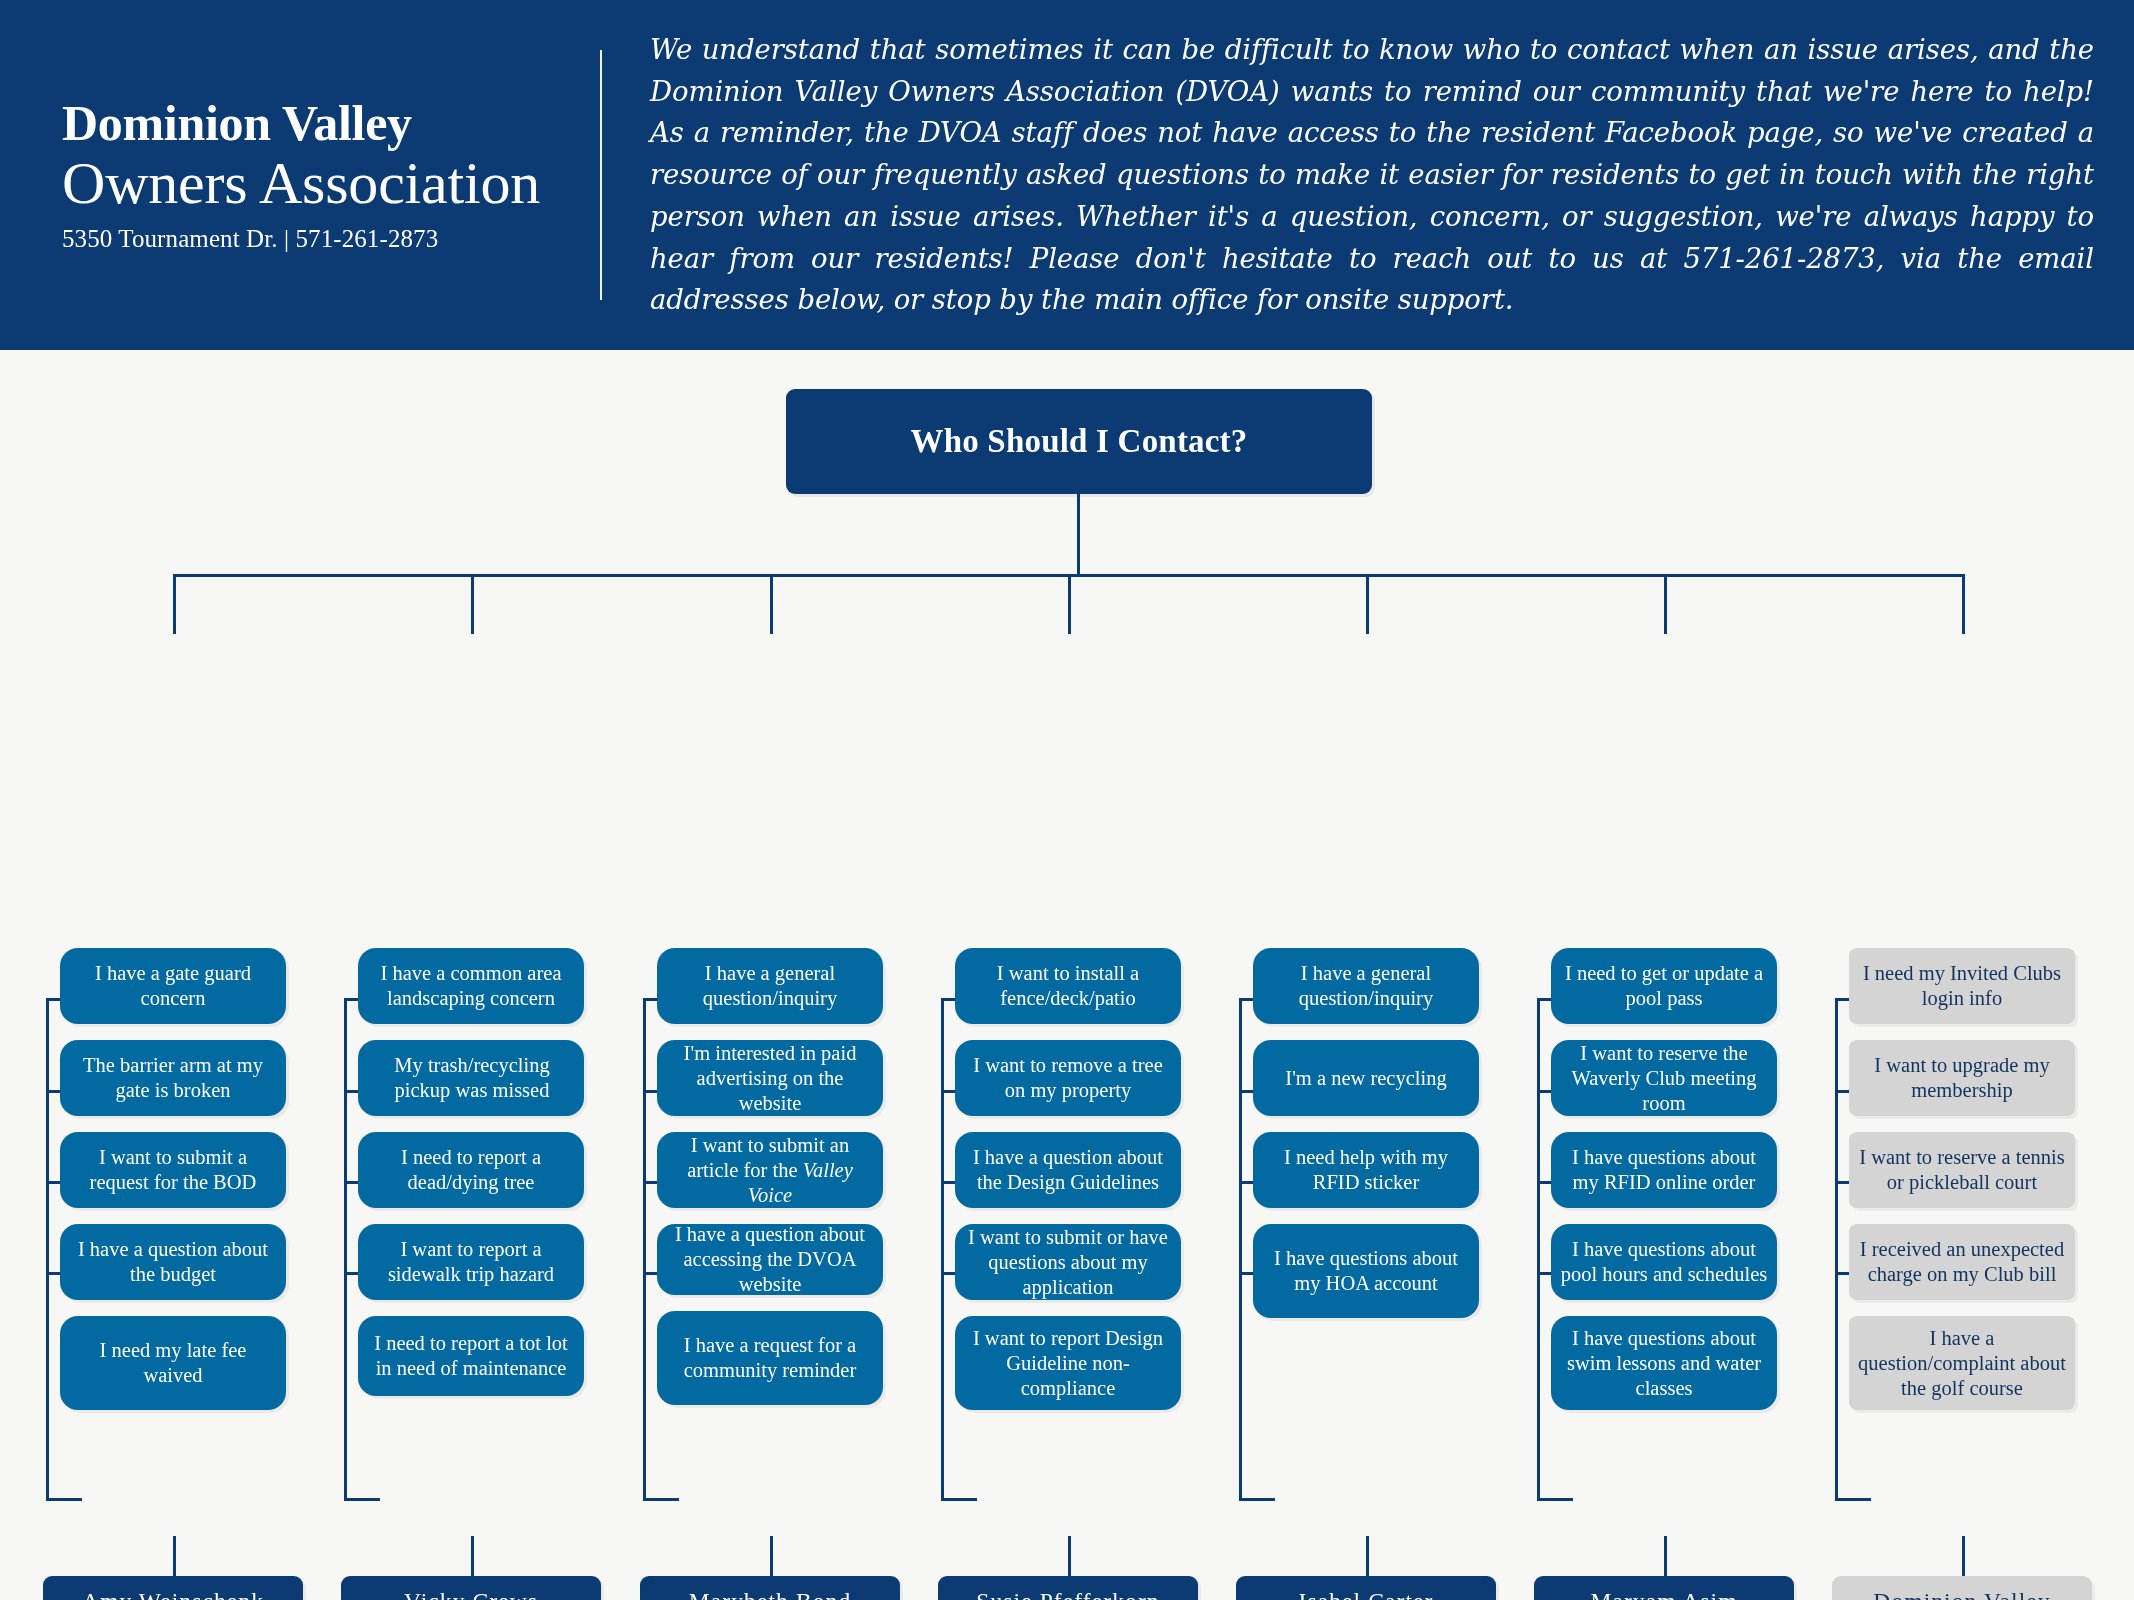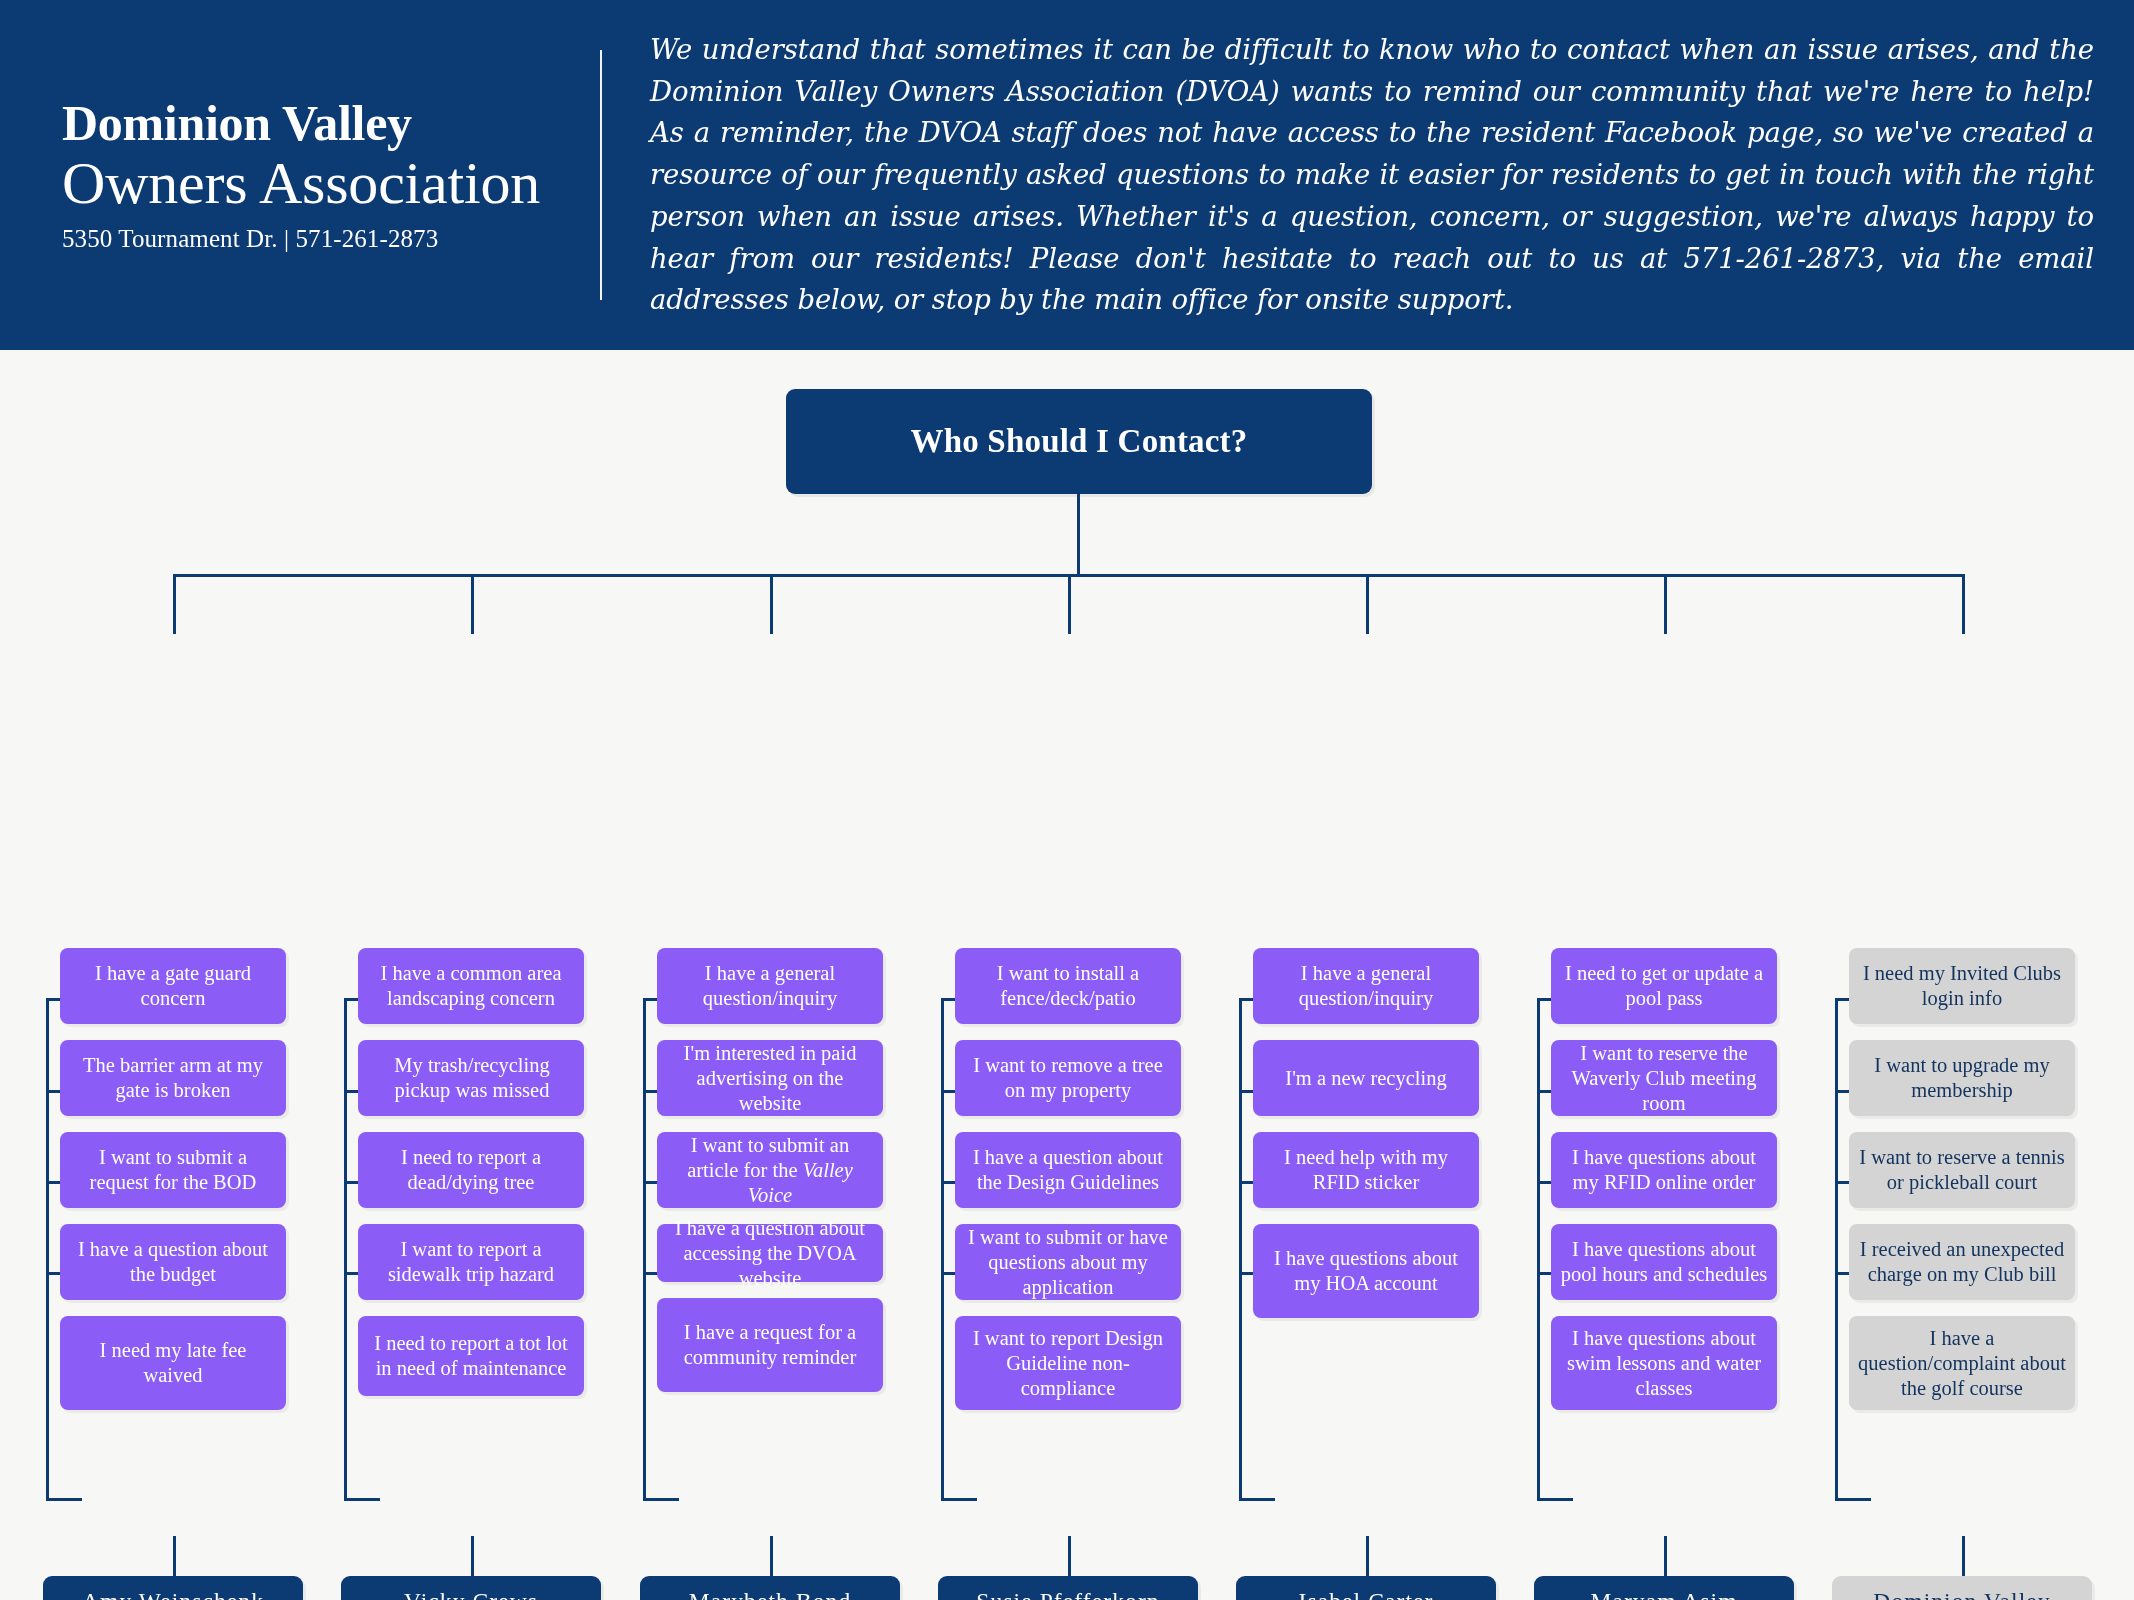--- a/index.html
+++ b/index.html
@@ -107,21 +107,21 @@
     display: flex;
     align-items: center;
     justify-content: center;
     text-align: center;
     padding: 6px 9px;
     font-size: 20.5px;
     line-height: 1.22;
     margin-bottom: 16px;
     box-shadow: 3px 3px 0 rgba(0,0,0,0.05);
   }
-  .q-box.blue { background: #8b5cf6; color: #ffffff; }
+  .q-box.blue { background: #0369a1; color: #ffffff; border-radius: 18px; }
   .q-box.gray { background: #d4d4d4; color: #12335e; }
 
   
   .card {
     position: absolute;
     width: 260px;
     border-radius: 9px;
     padding: 12px 12px 14px 12px;
     box-shadow: 3px 3px 0 rgba(0,0,0,0.05);
   }
@@ -265,21 +265,21 @@
   <div class="col" style="left:657px;">
     <div class="q-box blue" style="height:76px;">
         <span>I have a general question/inquiry</span>
       </div>
     <div class="q-box blue" style="height:76px;">
         <span>I'm interested in paid advertising on the website</span>
       </div>
     <div class="q-box blue" style="height:76px;">
         <span>I want to submit an article for the <i>Valley Voice</i></span>
       </div>
-    <div class="q-box blue" style="height:58px;">
+    <div class="q-box blue" style="height:71px;">
         <span>I have a question about accessing the DVOA website</span>
       </div>
     <div class="q-box blue" style="height:94px;">
         <span>I have a request for a community reminder</span>
       </div>
   </div>
   <div class="card blue" style="left:640px; top:1226px;">
     <div class="card-name">Marybeth Bond</div>
 
   </div>

